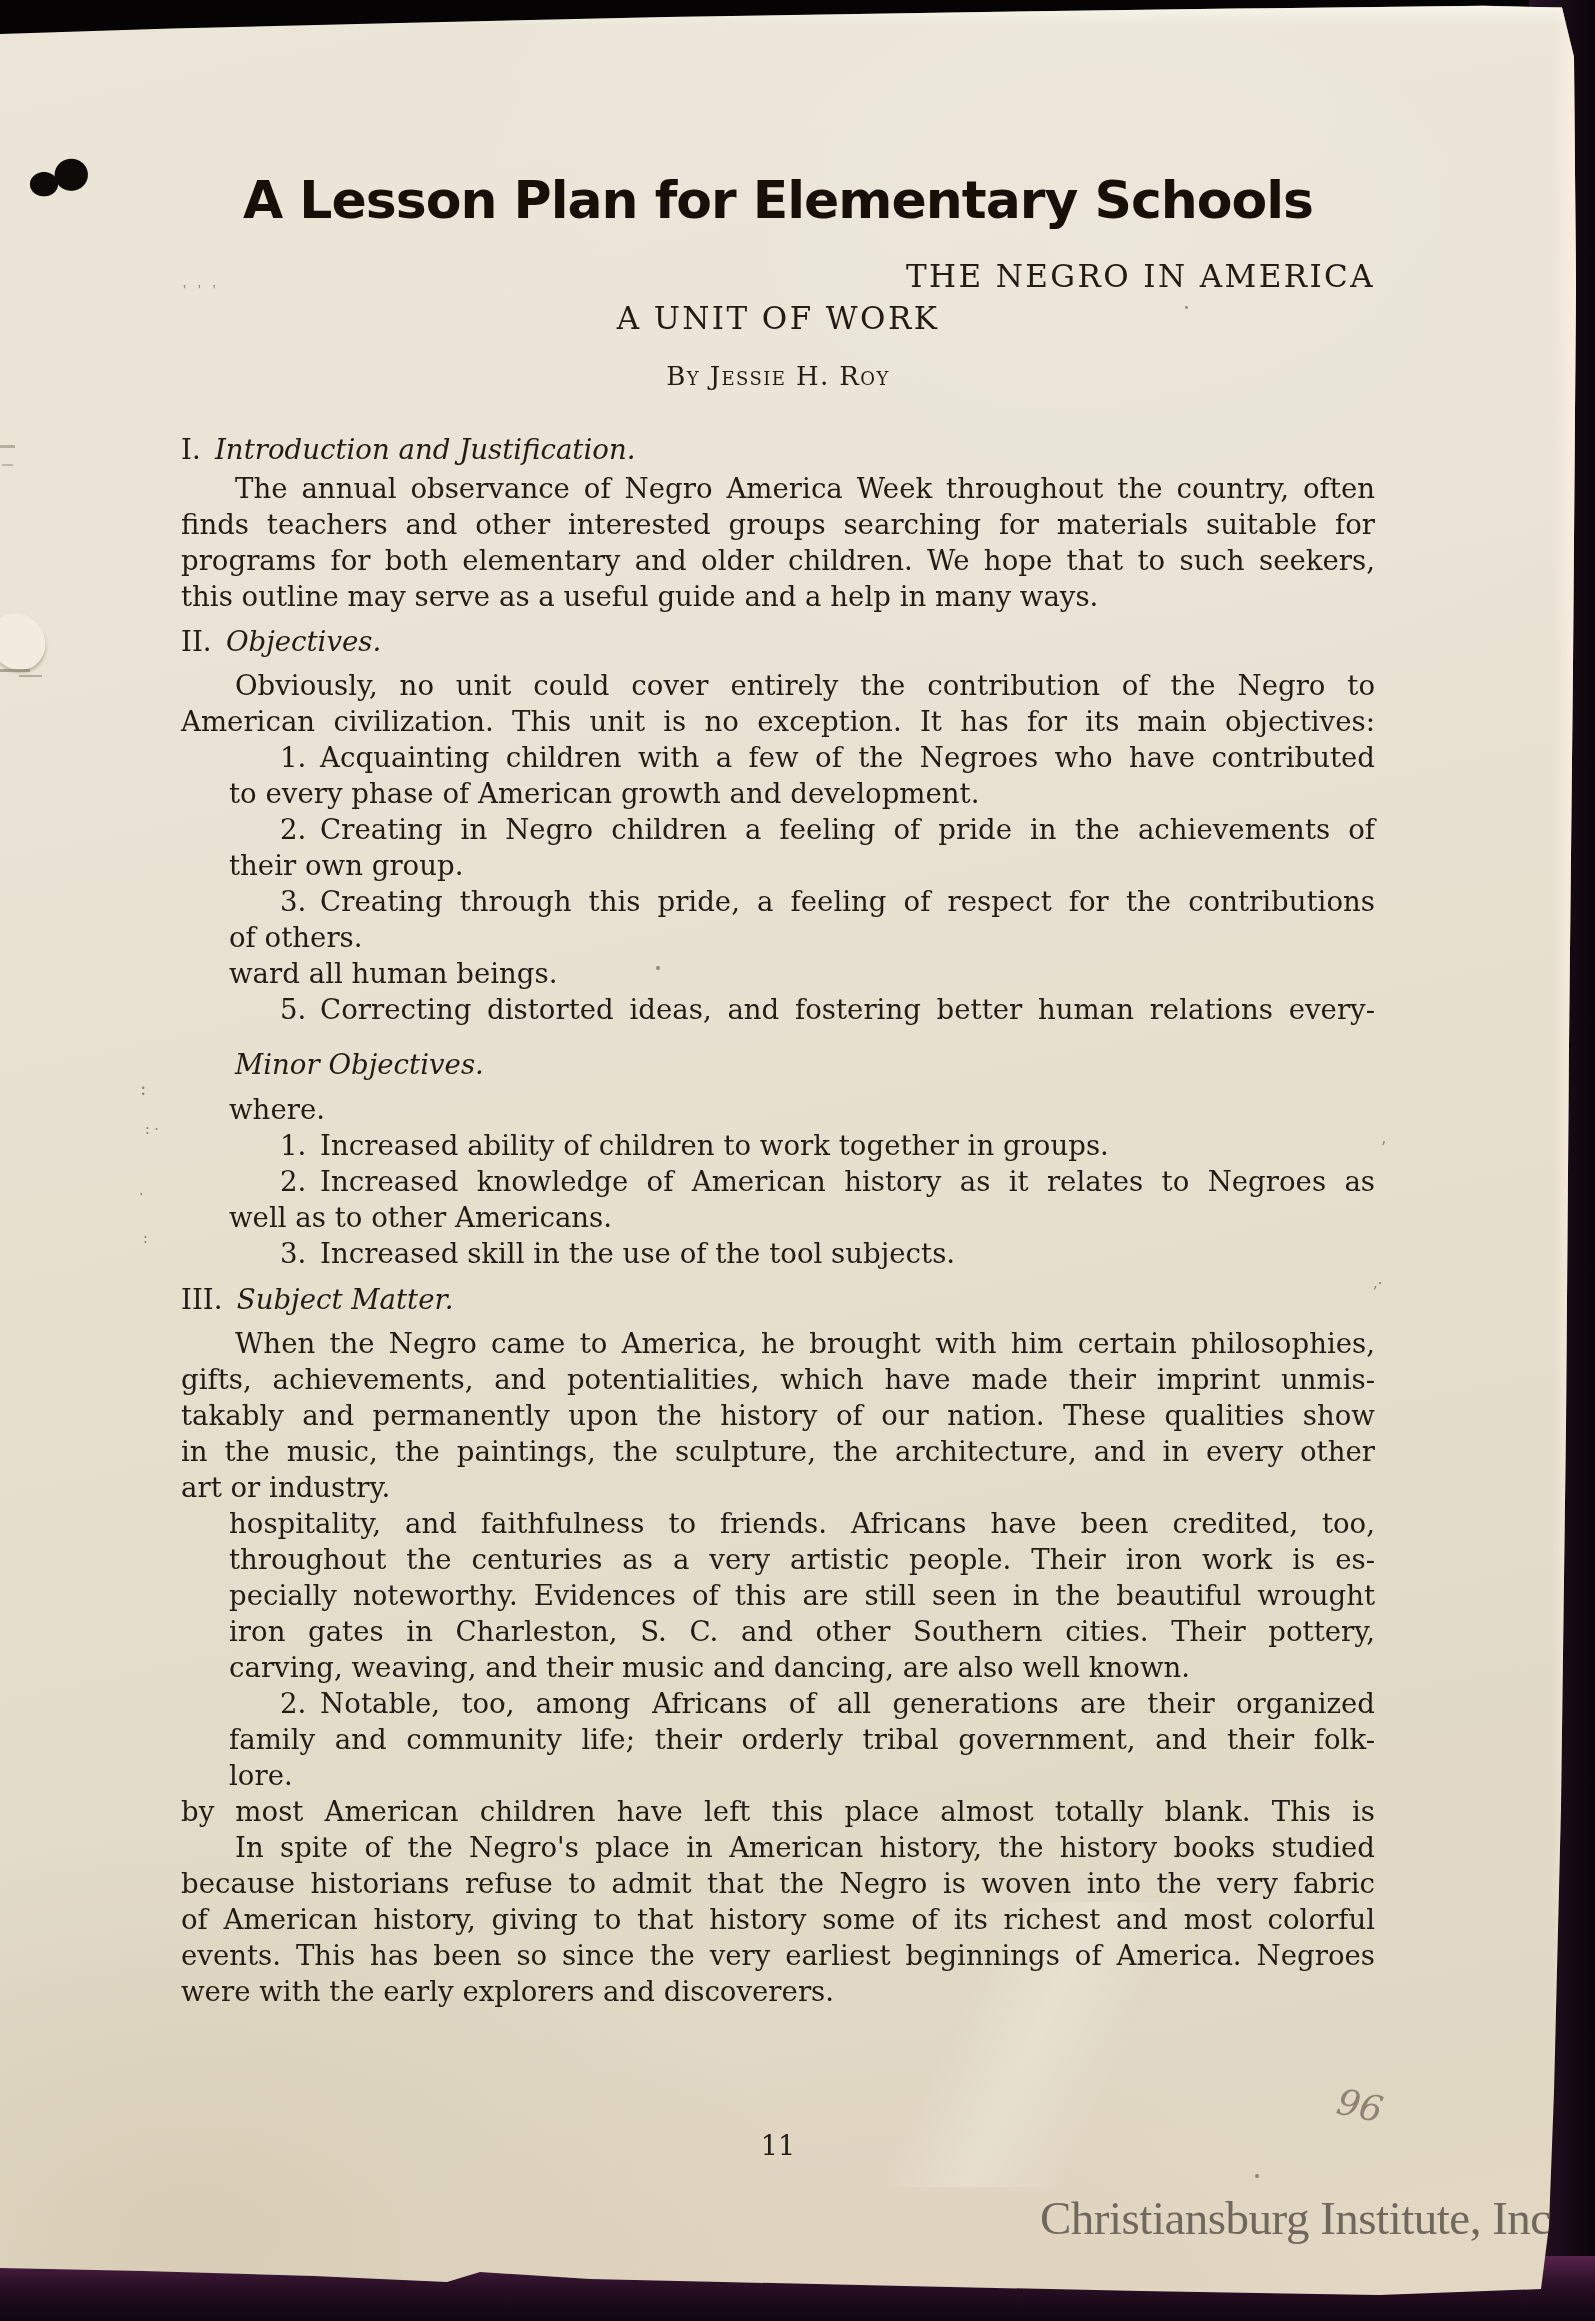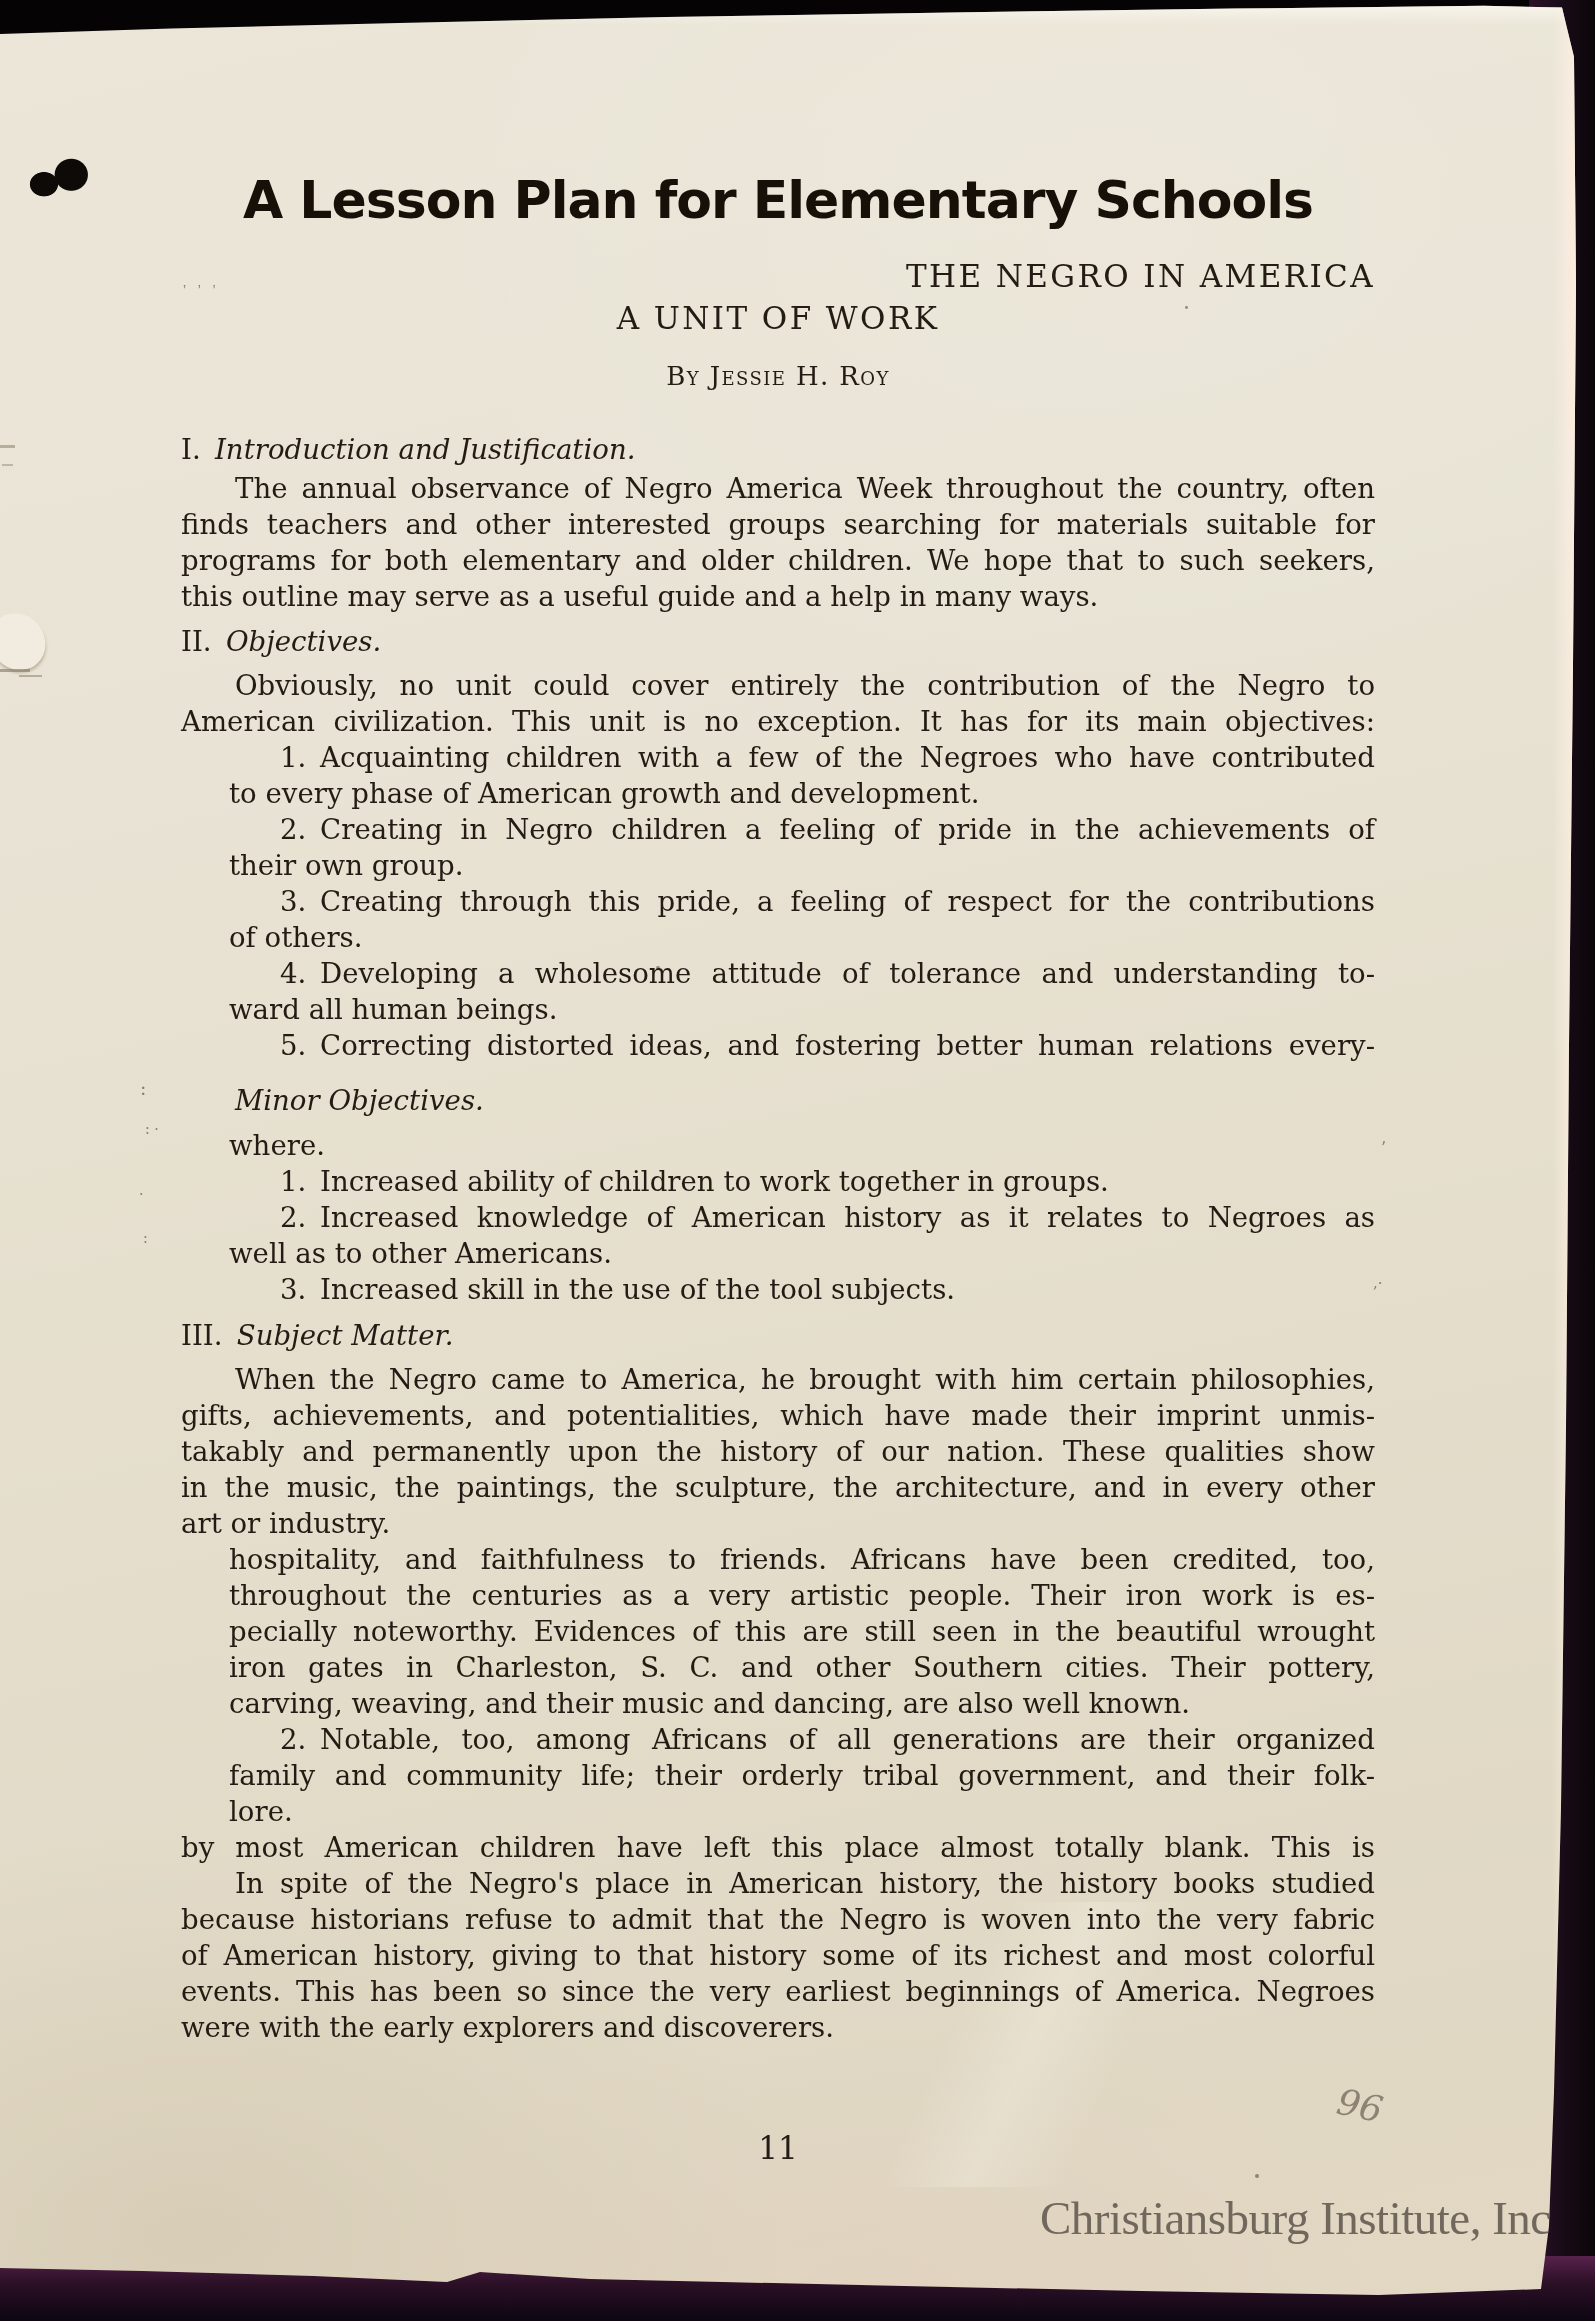--- a/index.html
+++ b/index.html
@@ -59,21 +59,21 @@
   .bodyline.c{padding-left:48px;}
   .bodyline.n{padding-left:99px;}
   .bodyline.j{text-align:justify;text-align-last:justify;}
   .heading{font-style:italic;}
   .heading .hnum{font-style:normal;margin-right:14.3px;}
   .heading.h1{margin-bottom:2.9px;}
   .heading.sp{margin-top:9.5px;margin-bottom:7.6px;}
   .heading.minor{margin-top:19px;margin-bottom:9.5px;padding-left:54px;}
 
   .page-number{position:absolute;left:181px;top:2130px;width:1194px;text-align:center;
-    font-size:31px;color:#241c14;}
+    font-size:27px;color:#241c14;}
   .handwritten-note{position:absolute;left:1337px;top:2085px;font-size:36px;font-style:italic;
     color:rgba(118,106,92,0.78);transform:rotate(12deg);font-family:"DejaVu Serif",serif;}
   .watermark{position:absolute;left:1040px;top:2191px;font-family:Liberation Serif, serif;
     font-size:47px;letter-spacing:-0.5px;color:#6b6358;opacity:0.95;}
 
   
   .ink-blob{position:absolute;left:19px;top:150px;width:78px;height:59px;
     background:
       radial-gradient(ellipse 22px 19px at 32% 58%, #0e0a07 62%, rgba(14,10,7,0) 66%),
       radial-gradient(ellipse 26px 25px at 67% 42%, #0e0a07 62%, rgba(14,10,7,0) 66%);}
@@ -133,21 +133,20 @@
         <div class="bodyline m">this outline may serve as a useful guide and a help in many ways.</div>
         <div class="bodyline heading sp"><span class="hnum">II.</span><span>Objectives.</span></div>
         <div class="bodyline p j">Obviously, no unit could cover entirely the contribution of the Negro to</div>
         <div class="bodyline m j">American civilization. This unit is no exception. It has for its main objectives:</div>
         <div class="bodyline n j">1. Acquainting children with a few of the Negroes who have contributed</div>
         <div class="bodyline c">to every phase of American growth and development.</div>
         <div class="bodyline n j">2. Creating in Negro children a feeling of pride in the achievements of</div>
         <div class="bodyline c">their own group.</div>
         <div class="bodyline n j">3. Creating through this pride, a feeling of respect for the contributions</div>
         <div class="bodyline c">of others.</div>
-        <div class="bodyline n j">4. Developing a wholesome attitude of tolerance and understanding to-</div>
         <div class="bodyline c">ward all human beings.</div>
         <div class="bodyline n j">5. Correcting distorted ideas, and fostering better human relations every-</div>
         <div class="bodyline heading minor"><span>Minor Objectives.</span></div>
         <div class="bodyline c">where.</div>
         <div class="bodyline n">1. Increased ability of children to work together in groups.</div>
         <div class="bodyline n j">2. Increased knowledge of American history as it relates to Negroes as</div>
         <div class="bodyline c">well as to other Americans.</div>
         <div class="bodyline n">3. Increased skill in the use of the tool subjects.</div>
         <div class="bodyline heading sp"><span class="hnum">III.</span><span>Subject Matter.</span></div>
         <div class="bodyline p j">When the Negro came to America, he brought with him certain philosophies,</div>

